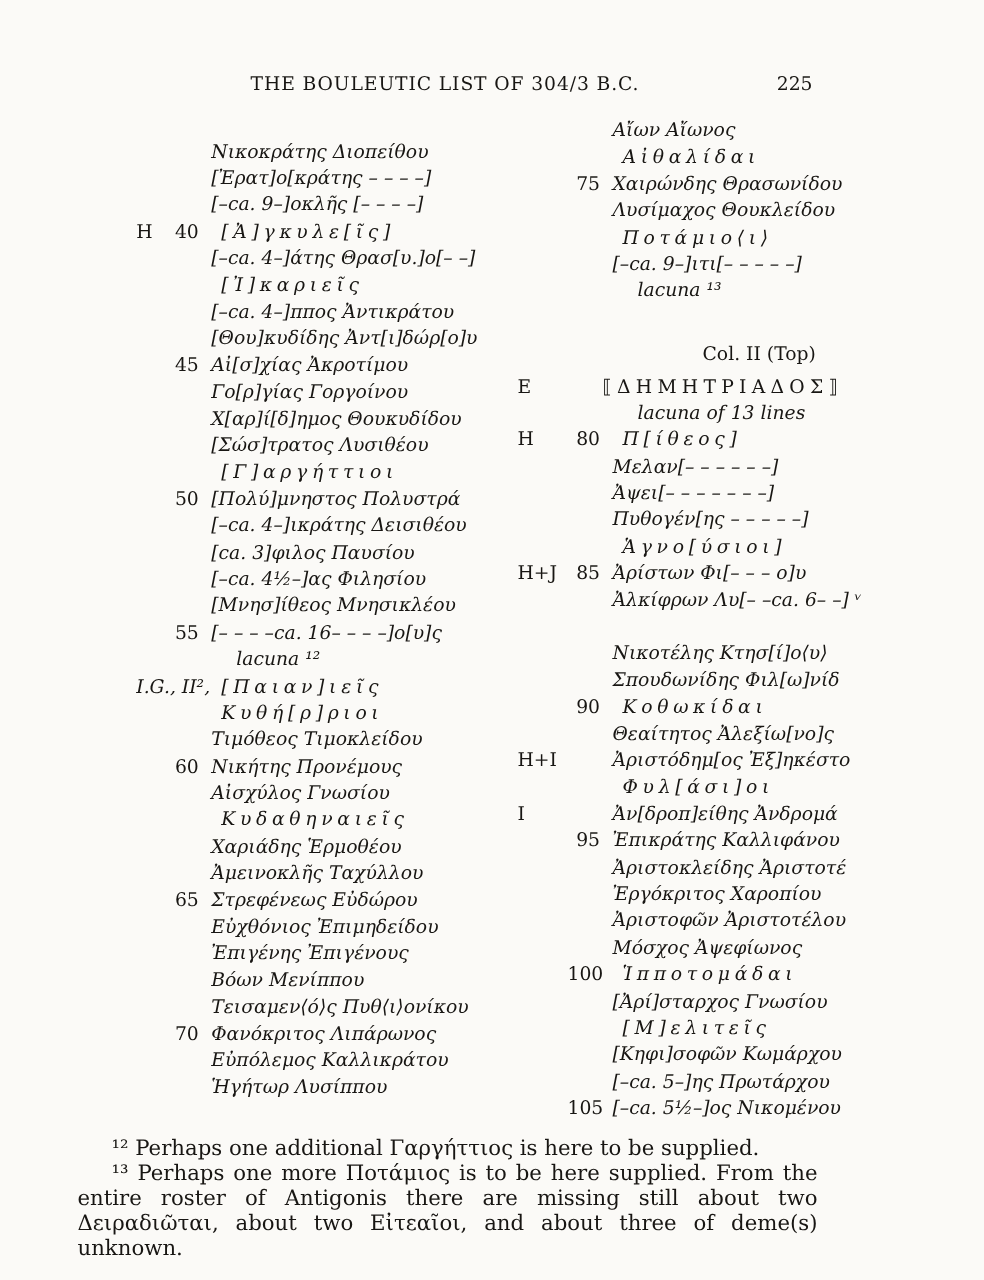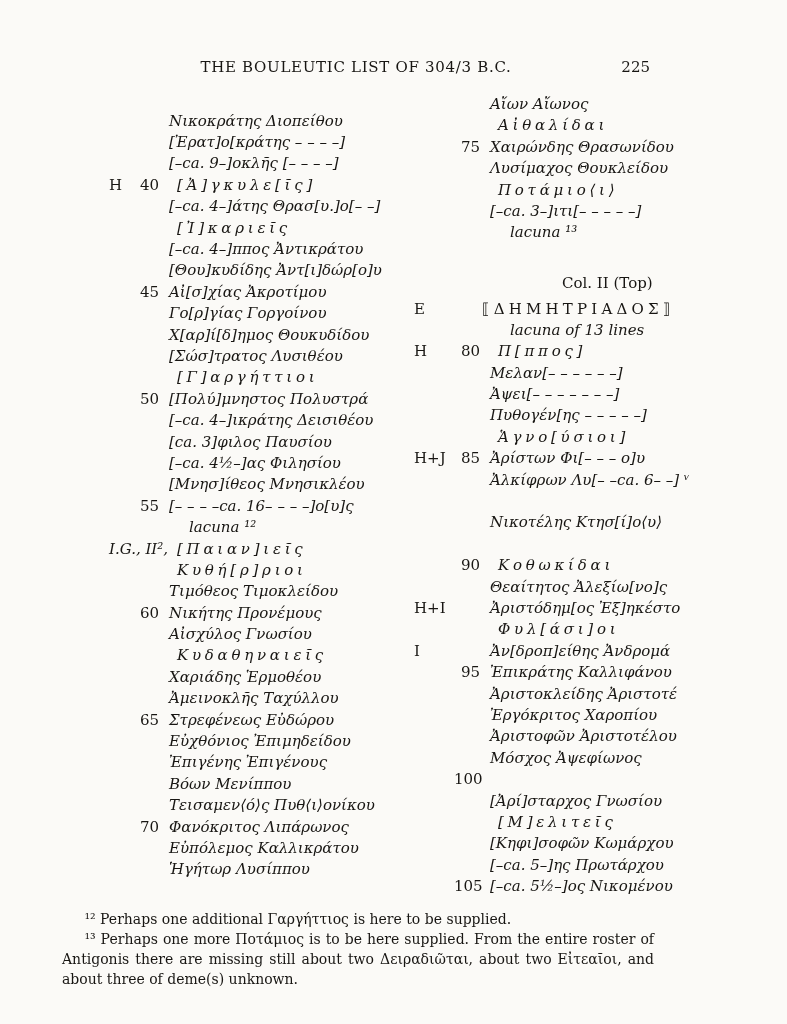--- a/index.html
+++ b/index.html
@@ -28,21 +28,21 @@
   .margin.italic { font-style: italic; }
   .num { flex: none; width: 26px; text-align: right; font-style: normal; }
   .text { padding-left: 10px; font-style: italic; }
 
   .row.deme .text { padding-left: 18px; letter-spacing: 0.25em; font-style: italic; }
   .row.caps .text { padding-left: 2px; letter-spacing: 0.28em; font-style: normal; }
   .row.lacuna .text { padding-left: 30px; }
   .row.heading { margin-top: 8px; margin-bottom: 4px; gap: 29px; }
   .row.heading .text { font-style: normal; padding-left: 24px; }
 
-  footer { padding: 12px 58px 0 62px; font-size: 14px; line-height: 20px; }
+  footer { padding: 12px 58px 0 62px; font-size: 17px; line-height: 20px; }
   footer p { margin: 0; text-indent: 1.6em; text-align: justify; }
 </style>
 </head>
 <body>
 
 <div class="page">
 
   <header>
     <div class="title">THE BOULEUTIC LIST OF 304/3 B.C.</div>
     <div class="pagenum">225</div>
@@ -253,21 +253,21 @@
           <span class="text">Λυσίμαχος Θουκλείδου</span>
         </div>
         <div class="row deme">
           <span class="margin"></span>
           <span class="num"></span>
           <span class="text">Ποτάμιο⟨ι⟩</span>
         </div>
         <div class="row name">
           <span class="margin"></span>
           <span class="num"></span>
-          <span class="text">[–ca. 3–]ιτι[– – – – –]</span>
+          <span class="text">[–ca. 9–]ιτι[– – – – –]</span>
         </div>
         <div class="row lacuna">
           <span class="margin"></span>
           <span class="num"></span>
           <span class="text">lacuna ¹³</span>
         </div>
         <div class="row blank">
           <span class="margin"></span>
           <span class="num"></span>
           <span class="text"></span>
@@ -283,21 +283,21 @@
           <span class="text">⟦ΔΗΜΗΤΡΙΑΔΟΣ⟧</span>
         </div>
         <div class="row lacuna">
           <span class="margin"></span>
           <span class="num"></span>
           <span class="text">lacuna of 13 lines</span>
         </div>
         <div class="row deme">
           <span class="margin">H</span>
           <span class="num">80</span>
-          <span class="text">Π[ππος]</span>
+          <span class="text">Π[ίθεος]</span>
         </div>
         <div class="row name">
           <span class="margin"></span>
           <span class="num"></span>
           <span class="text">Μελαν[– – – – – –]</span>
         </div>
         <div class="row name">
           <span class="margin"></span>
           <span class="num"></span>
           <span class="text">Ἀψει[– – – – – – –]</span>
@@ -327,20 +327,21 @@
           <span class="num"></span>
         </div>
         <div class="row name">
           <span class="margin"></span>
           <span class="num"></span>
           <span class="text">Νικοτέλης Κτησ[ί]ο⟨υ⟩</span>
         </div>
         <div class="row name">
           <span class="margin"></span>
           <span class="num"></span>
+          <span class="text">Σπουδωνίδης Φιλ[ω]νίδ</span>
         </div>
         <div class="row deme">
           <span class="margin"></span>
           <span class="num">90</span>
           <span class="text">Κοθωκίδαι</span>
         </div>
         <div class="row name">
           <span class="margin"></span>
           <span class="num"></span>
           <span class="text">Θεαίτητος Ἀλεξίω[νο]ς</span>
@@ -381,20 +382,21 @@
           <span class="text">Ἀριστοφῶν Ἀριστοτέλου</span>
         </div>
         <div class="row name">
           <span class="margin"></span>
           <span class="num"></span>
           <span class="text">Μόσχος Ἀψεφίωνος</span>
         </div>
         <div class="row deme">
           <span class="margin"></span>
           <span class="num">100</span>
+          <span class="text">Ἱπποτομάδαι</span>
         </div>
         <div class="row name">
           <span class="margin"></span>
           <span class="num"></span>
           <span class="text">[Ἀρί]σταρχος Γνωσίου</span>
         </div>
         <div class="row deme">
           <span class="margin"></span>
           <span class="num"></span>
           <span class="text">[Μ]ελιτεῖς</span>

